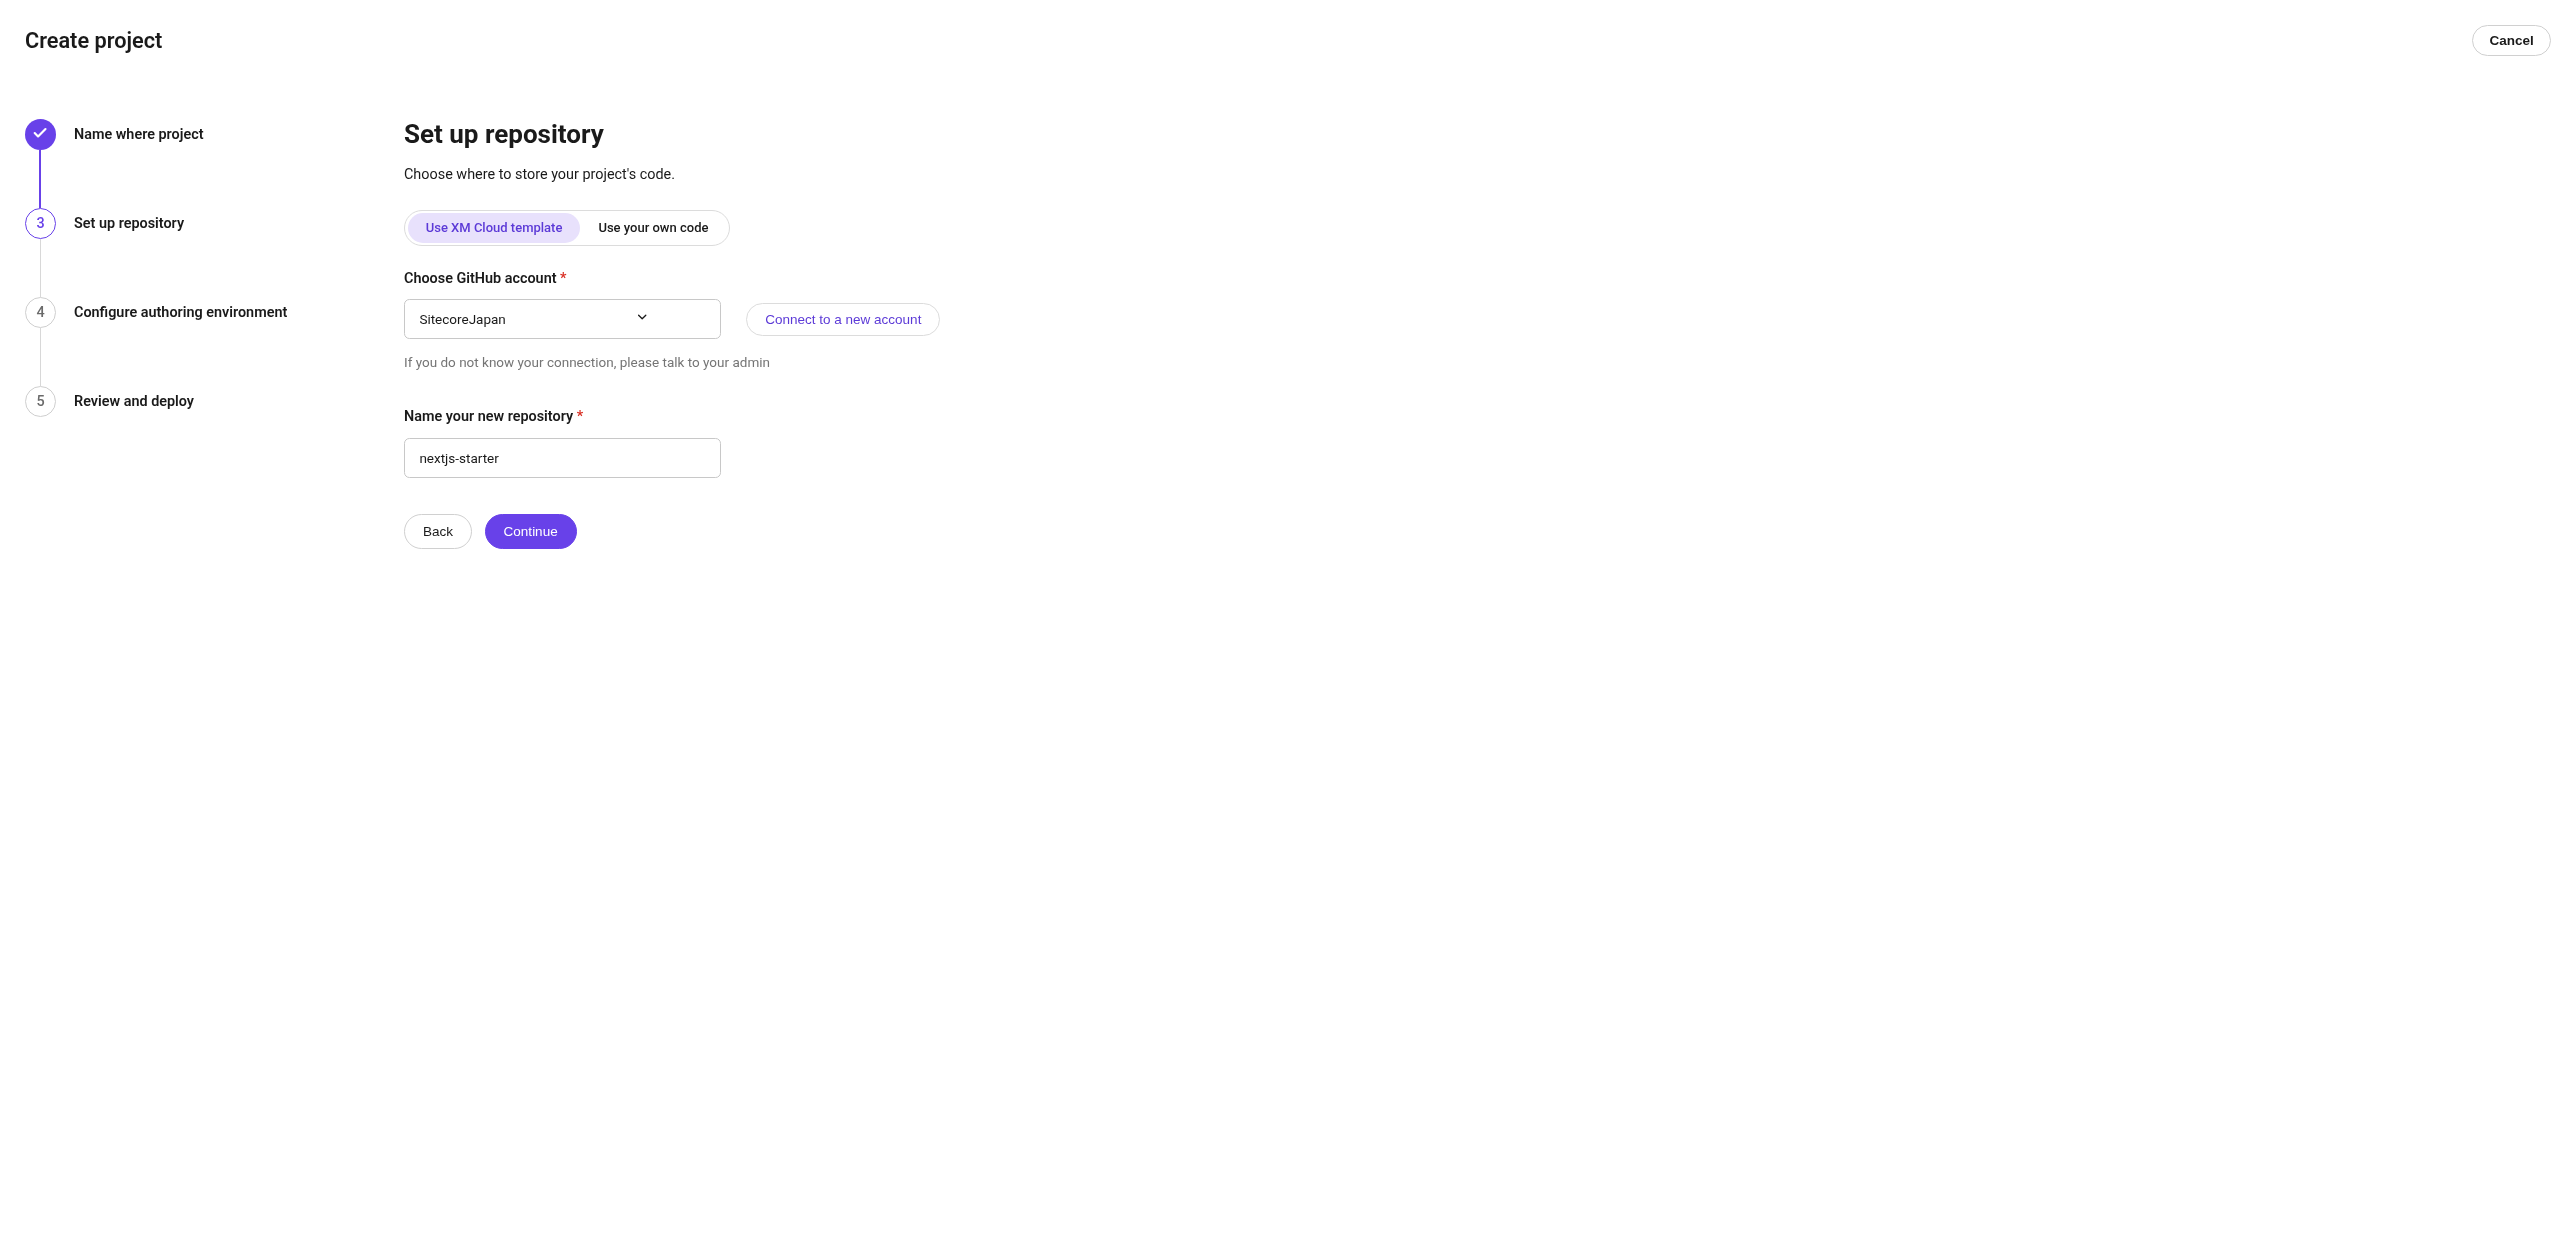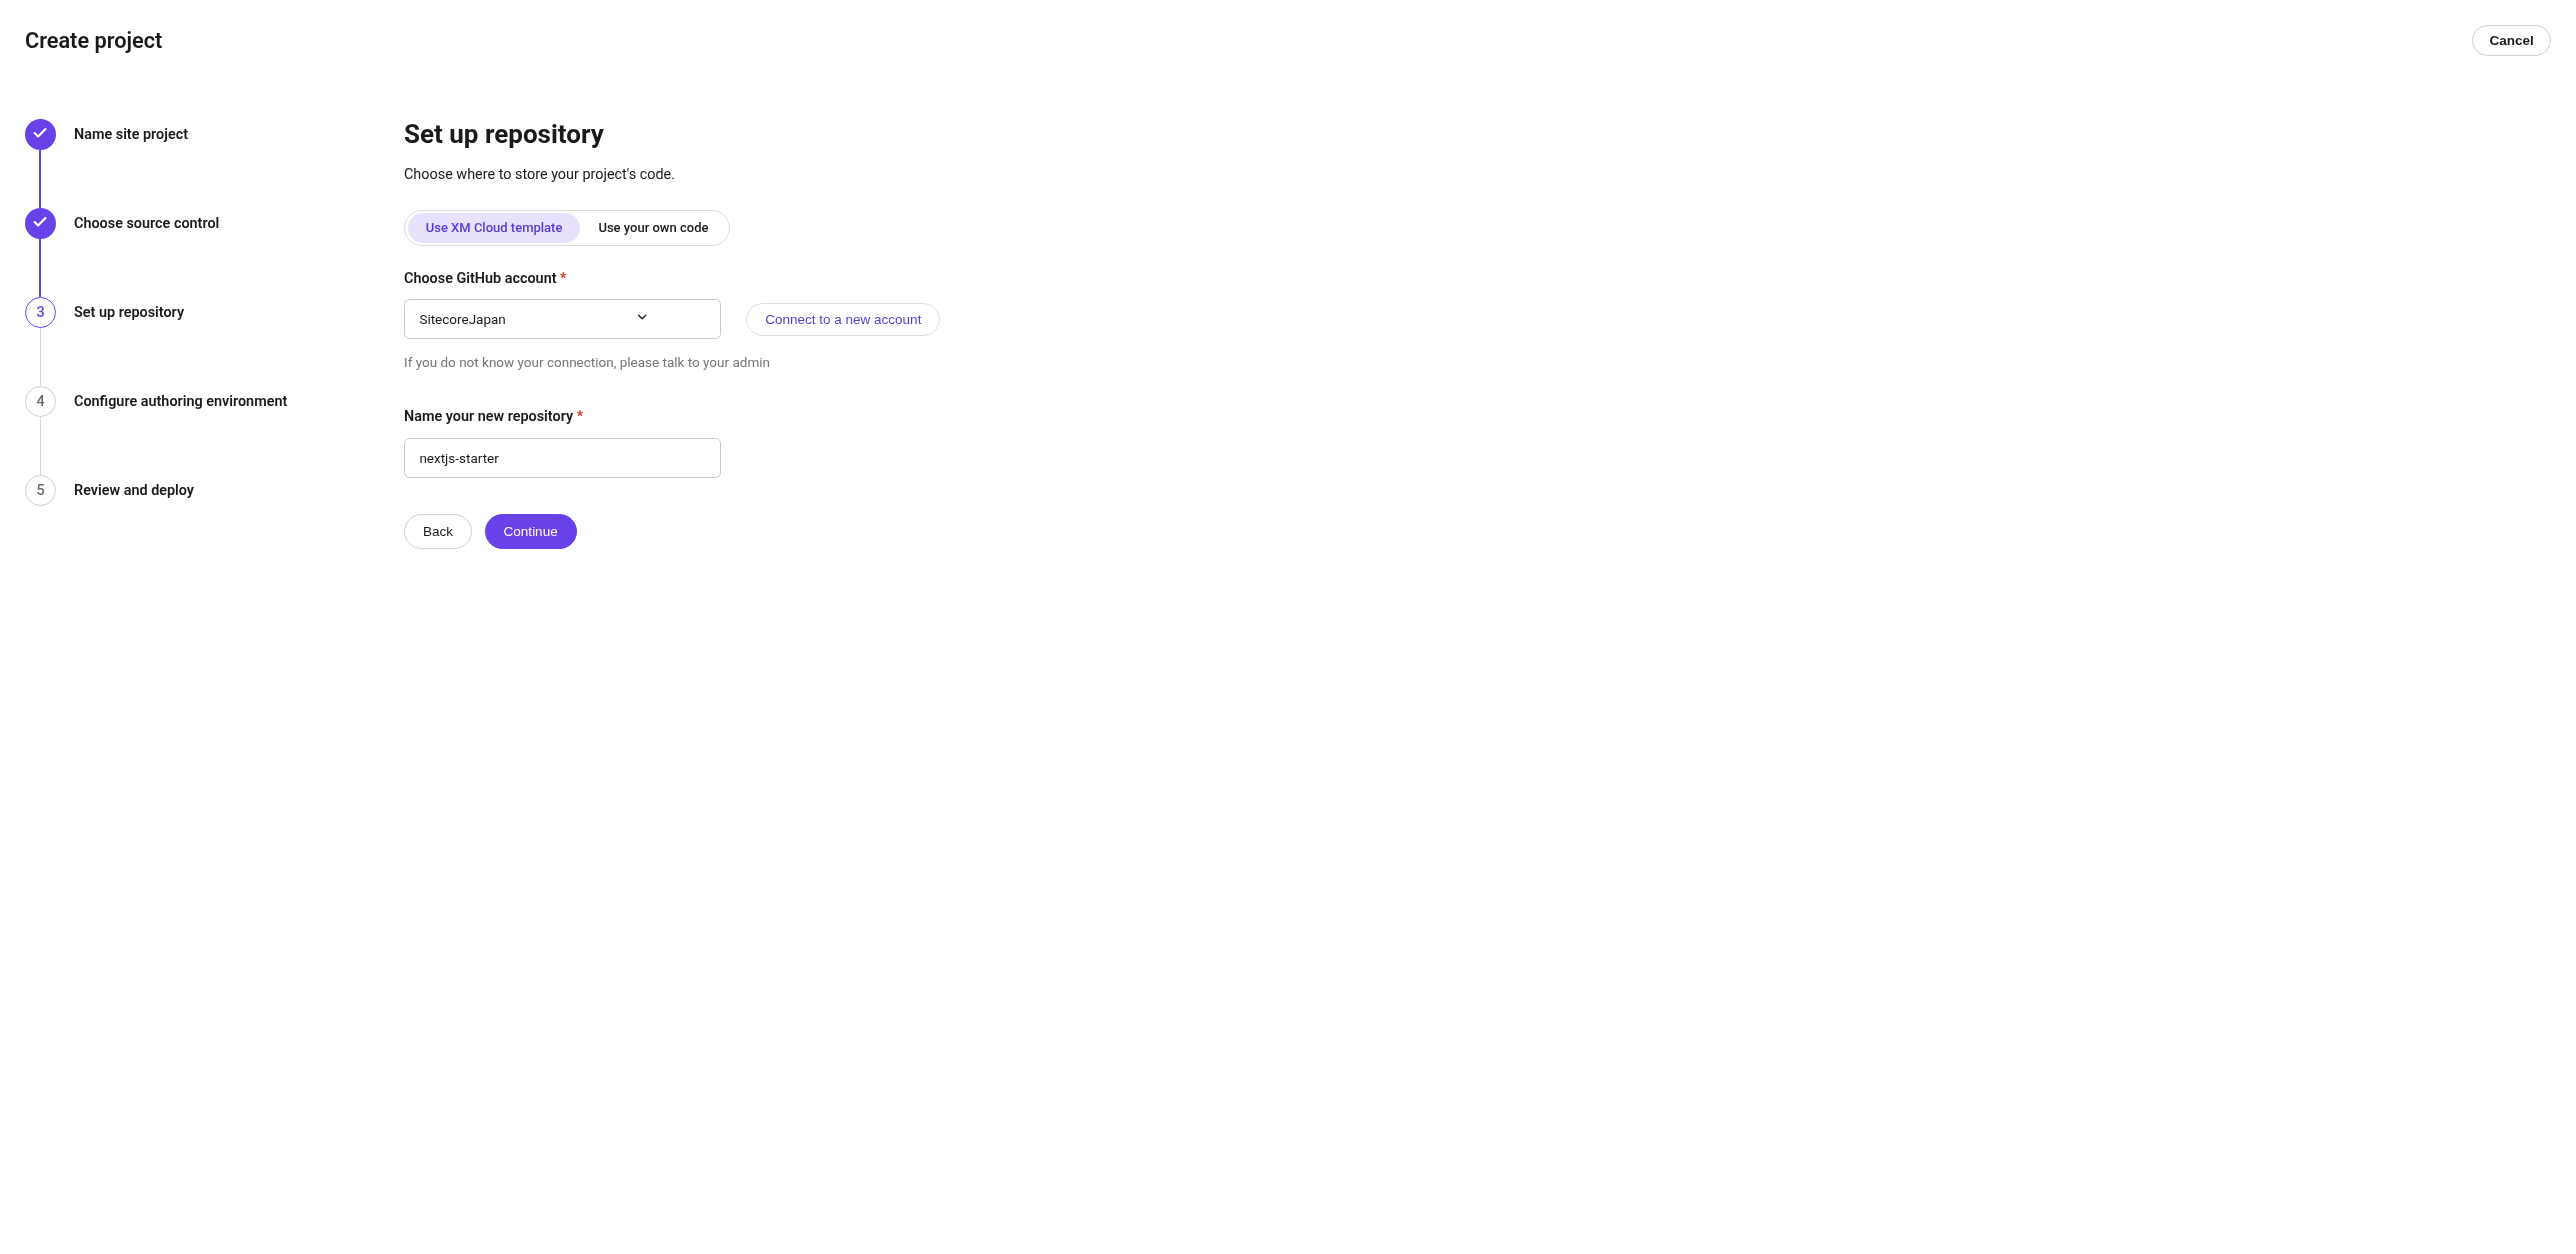--- a/index.html
+++ b/index.html
@@ -235,35 +235,24 @@
   <div class="stepper">
 
     <div class="step">
       <div class="step-circle done">
         <span class="check-icon">
           <svg viewBox="0 0 24 24" fill="none" stroke="white" stroke-width="3.2" stroke-linecap="round" stroke-linejoin="round">
               <polyline points="4 12 9 17 20 6"></polyline>
             </svg>
         </span>
       </div>
-      <span class="step-label">Name site project</span>
+      <span class="step-label">Name where project</span>
       <div class="step-line active"></div>
     </div>
 
-    <div class="step">
-      <div class="step-circle done">
-        <span class="check-icon">
-          <svg viewBox="0 0 24 24" fill="none" stroke="white" stroke-width="3.2" stroke-linecap="round" stroke-linejoin="round">
-              <polyline points="4 12 9 17 20 6"></polyline>
-            </svg>
-        </span>
-      </div>
-      <span class="step-label">Choose source control</span>
-      <div class="step-line active"></div>
-    </div>
 
     <div class="step">
       <div class="step-circle current">3</div>
       <span class="step-label">Set up repository</span>
       <div class="step-line inactive"></div>
     </div>
 
     <div class="step">
       <div class="step-circle pending">4</div>
       <span class="step-label">Configure authoring environment</span>

